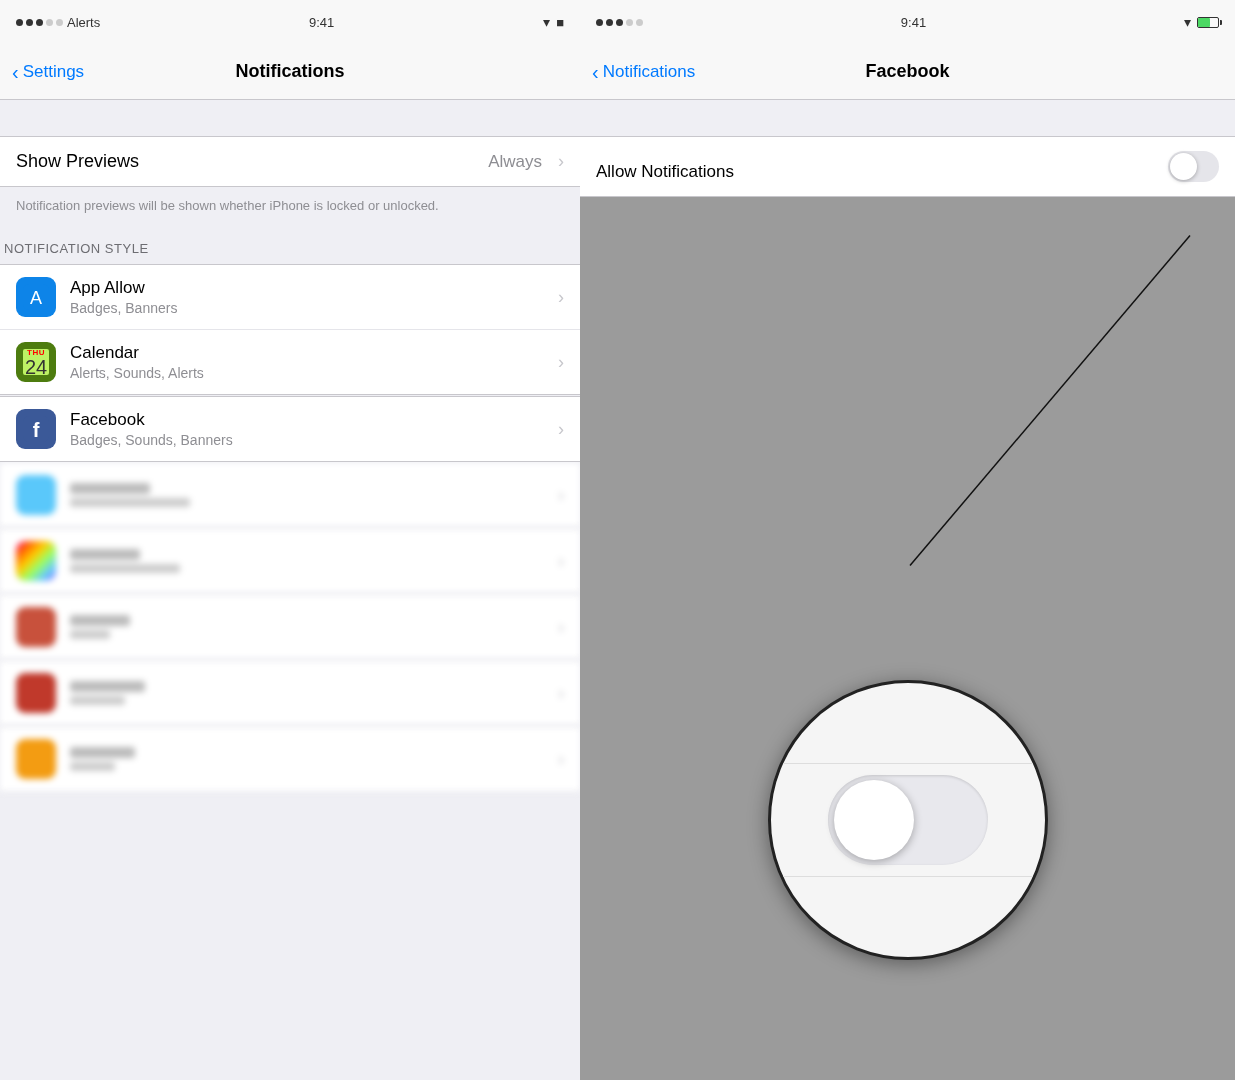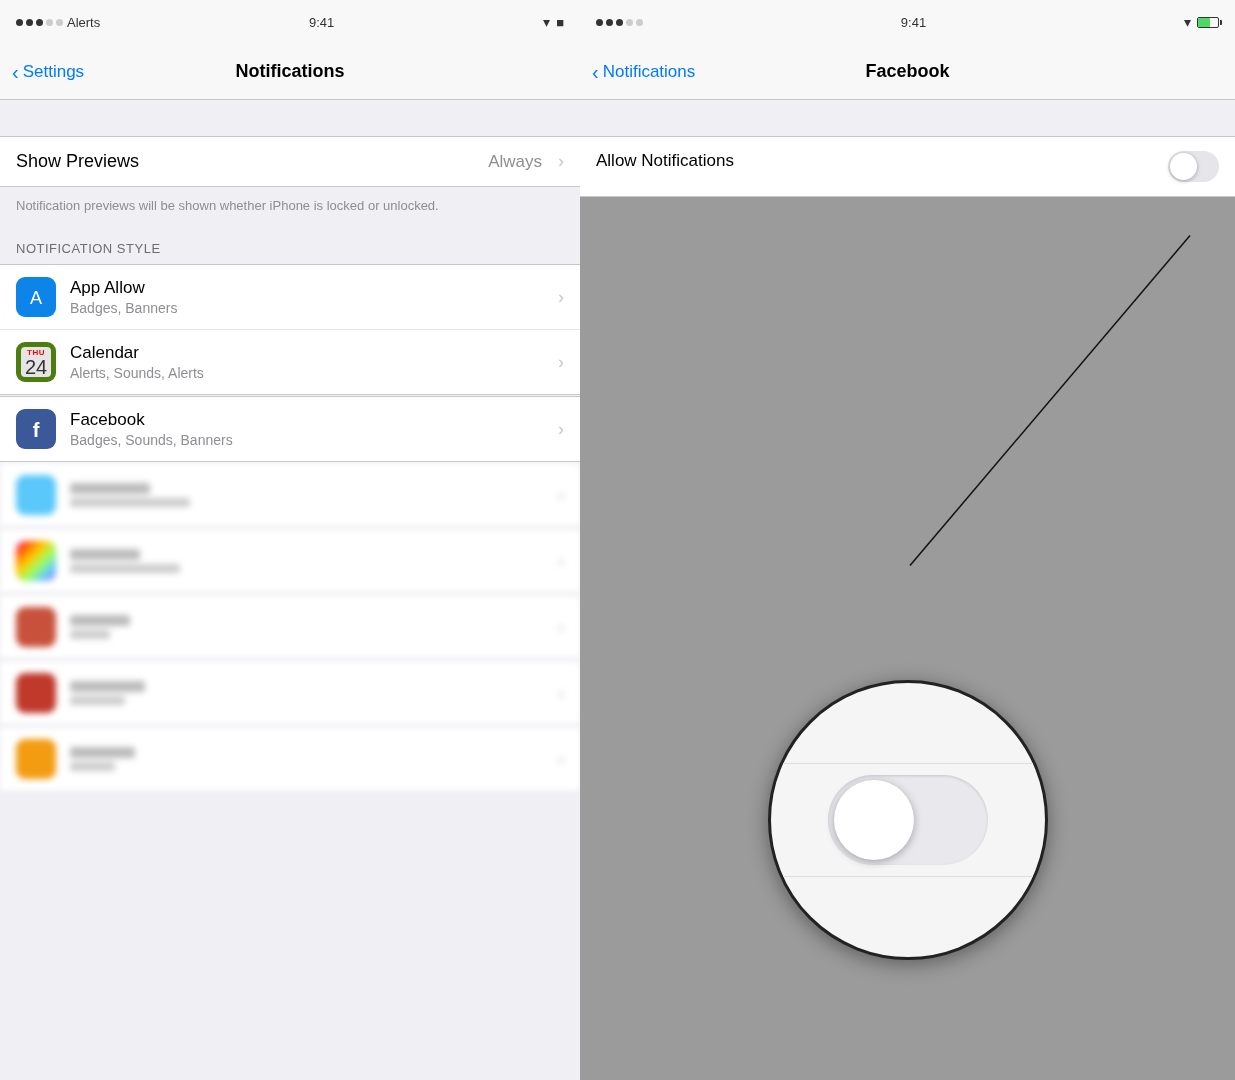--- a/index.html
+++ b/index.html
@@ -94,22 +94,22 @@
     .list-row:last-child { border-bottom: none; }
 
     .row-icon {
       width: 40px; height: 40px; border-radius: 9px;
       margin-right: 14px; flex-shrink: 0;
       display: flex; align-items: center; justify-content: center;
       font-size: 22px; overflow: hidden;
     }
     .row-icon.app-store { background: #0d84e8; }
     .row-icon.calendar {
-      background: #e5e5e5;
-      border: 5px solid #4d7c0f;
+      background: #bef264;
+      border: 7px solid #4d7c0f;
       flex-direction: column;
       font-size: 10px;
     }
     .calendar-day-num { font-size: 20px; font-weight: 300; color: #333; line-height: 1; }
     .calendar-day-label { font-size: 8px; color: #f00; font-weight: 600; text-transform: uppercase; letter-spacing: 0.5px; }
     .row-icon.facebook { background: #3b5998; }
 
     .row-content { flex: 1; }
     .row-title { font-size: 17px; color: #000; font-weight: 400; }
     .row-subtitle { font-size: 14px; color: #8e8e93; margin-top: 2px; }
@@ -130,21 +130,21 @@
     .preview-row-value { font-size: 17px; color: #8e8e93; margin-right: 8px; }
 
     .helper-text {
       padding: 10px 16px 20px;
       font-size: 13px;
       color: #8e8e93;
       line-height: 1.4;
     }
 
     .section-header {
-      padding: 6px 16px 8px;
+      padding: 6px 4px 8px;
       font-size: 13px;
       color: #6d6d72;
       text-transform: uppercase;
       letter-spacing: 0.5px;
       font-weight: 400;
     }
 
     
     .facebook-row {
       background: #fff !important;
@@ -202,21 +202,21 @@
       flex-shrink: 0;
     }
     .nav-title-right { font-size: 18px; font-weight: 600; color: #000; }
 
     
     .allow-notif-section {
       background: #fff;
       border-top: 1px solid #c8c7cc;
       border-bottom: 1px solid #c8c7cc;
       display: flex;
-      align-items: flex-start;
+      align-items: flex-end;
       padding: 14px 16px;
       margin-top: 36px;
     }
     .allow-notif-label { font-size: 17px; color: #000; flex: 1; }
 
     
     .toggle-switch {
       width: 51px; height: 31px; border-radius: 16px;
       background: #e5e5ea; position: relative; cursor: pointer;
       flex-shrink: 0; transition: background 0.2s;

